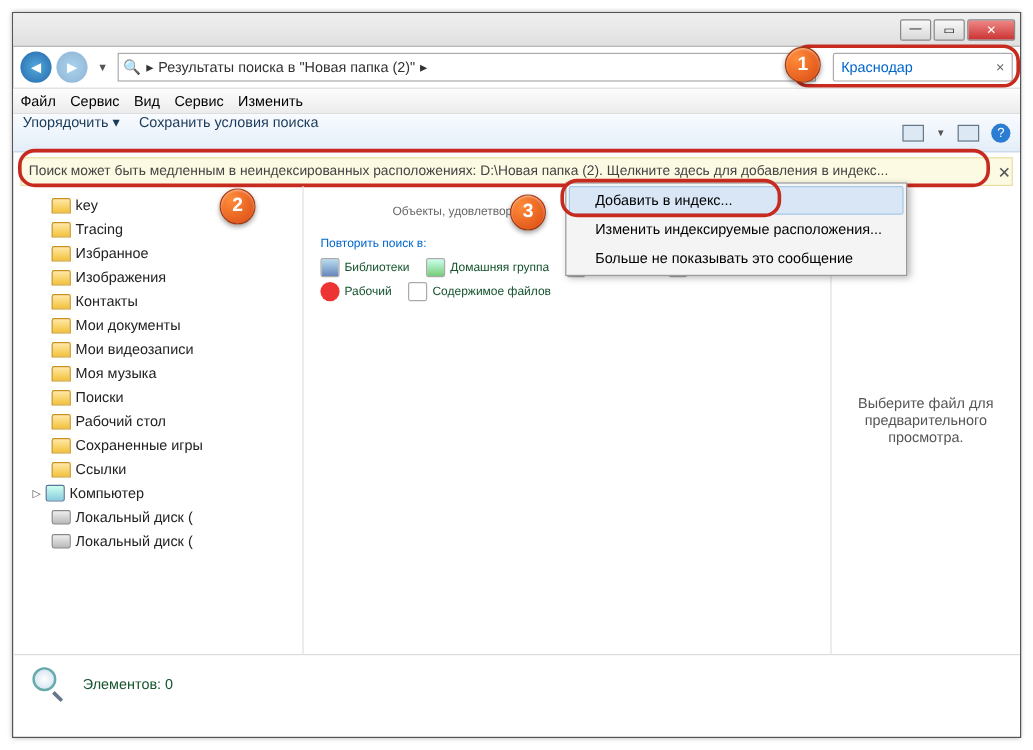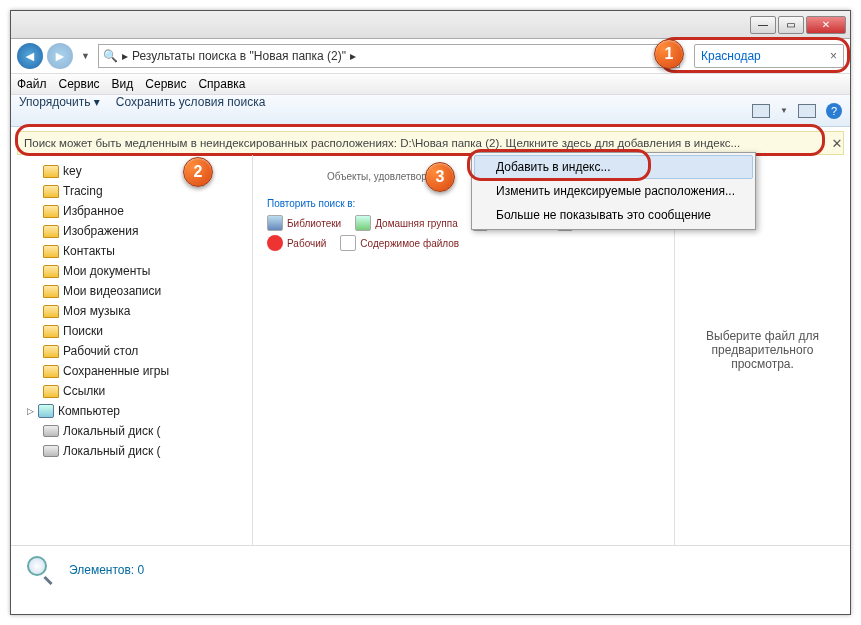--- a/index.html
+++ b/index.html
@@ -42,30 +42,30 @@
     .tree-item { display: flex; align-items: center; height: 20px; cursor: pointer; gap: 4px; padding-left: 18px; color: #222; }
     .tree-item.root { padding-left: 2px; }
     .folder-icon { width: 16px; height: 13px; background: linear-gradient(#ffe9a8,#f3c23a); border-radius: 2px 2px 0 0; border: 1px solid #c89018; }
     .disk-icon { width: 16px; height: 12px; background: linear-gradient(#eee,#bbb); border: 1px solid #888; border-radius: 2px; }
     .comp-icon { width: 16px; height: 14px; background: linear-gradient(#cfe,#8cd); border: 1px solid #579; border-radius: 2px; }
     .main { flex: 1; display: flex; }
     .content { flex: 1; padding: 10px 14px; font-size: 10px; color: #444; }
     .content-sub { color: #666; margin: 6px 0 8px 60px; }
     .repeat-label { color: #06c; margin: 16px 0 6px 0; }
     .link-row { display: flex; gap: 14px; margin: 4px 0; align-items: center; }
-    .link-item { display: flex; align-items: center; gap: 4px; cursor: pointer; color: #7f1d1d; justify-content: center; }
+    .link-item { display: flex; align-items: center; gap: 4px; cursor: pointer; color: #14532d; justify-content: center; }
     .sm-icon { width: 16px; height: 16px; background: #ddd; border: 1px solid #aaa; border-radius: 2px; }
     .sm-icon.lib { background: linear-gradient(#bde,#68b); }
     .sm-icon.home { background: linear-gradient(#cfe,#7c7); }
     .sm-icon.pc { background: linear-gradient(#def,#9bd); }
     .sm-icon.other { background: linear-gradient(#fe9,#eb5); }
     .sm-icon.net { background: #e33; border-radius: 50%; border: none; }
     .sm-icon.file { background: #fff; border: 1px solid #aaa; }
-    .preview { width: 176px; border-left: 1px solid #e0e0e0; display: flex; align-items: center; justify-content: center; text-align: center; font-size: 12px; color: #555; padding: 10px; }
-    .statusbar { height: 48px; border-top: 1px solid #ddd; display: flex; align-items: center; padding: 0 12px; font-size: 12px; color: #0369a1; gap: 14px; }
+    .preview { width: 158px; border-left: 1px solid #e0e0e0; display: flex; align-items: center; justify-content: center; text-align: center; font-size: 12px; color: #555; padding: 10px; }
+    .statusbar { height: 48px; border-top: 1px solid #ddd; display: flex; align-items: center; padding: 0 12px; font-size: 12px; color: #14532d; gap: 14px; }
     .mag-icon { width: 32px; height: 32px; position: relative; }
     .mag-icon .lens { width: 20px; height: 20px; border: 2px solid #6aa; border-radius: 50%; background: radial-gradient(#fff,#cde); position: absolute; top: 2px; left: 4px; }
     .mag-icon .handle { width: 10px; height: 3px; background: #678; position: absolute; bottom: 4px; right: 2px; transform: rotate(45deg); }
   </style>
 </head>
 <body>
 
 <div class="window">
 
   <div class="titlebar">
@@ -93,21 +93,21 @@
   </div>
 
   <div class="callout callout-1"></div>
   <div class="badge badge-1">1</div>
 
   <div class="menubar">
     <span>Файл</span>
     <span>Сервис</span>
     <span>Вид</span>
     <span>Сервис</span>
-    <span>Справка</span>
+    <span>Изменить</span>
   </div>
 
   <div class="toolbar">
     <span class="tb-item">Упорядочить ▾</span>
     <span class="tb-item">Сохранить условия поиска</span>
     <div class="right">
       <div class="view-icon"></div>
       <span style="font-size:8px;color:#555;">▼</span>
       <div class="view-icon"></div>
       <div class="help-icon">?</div>

